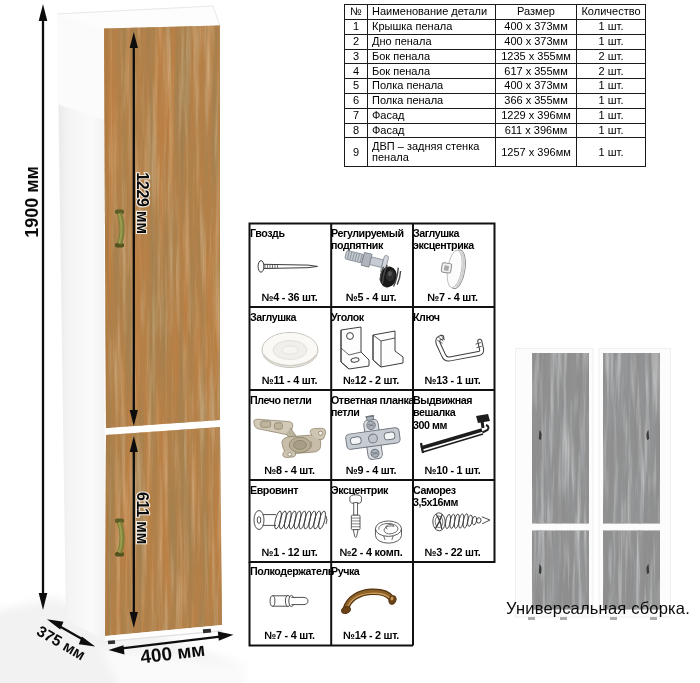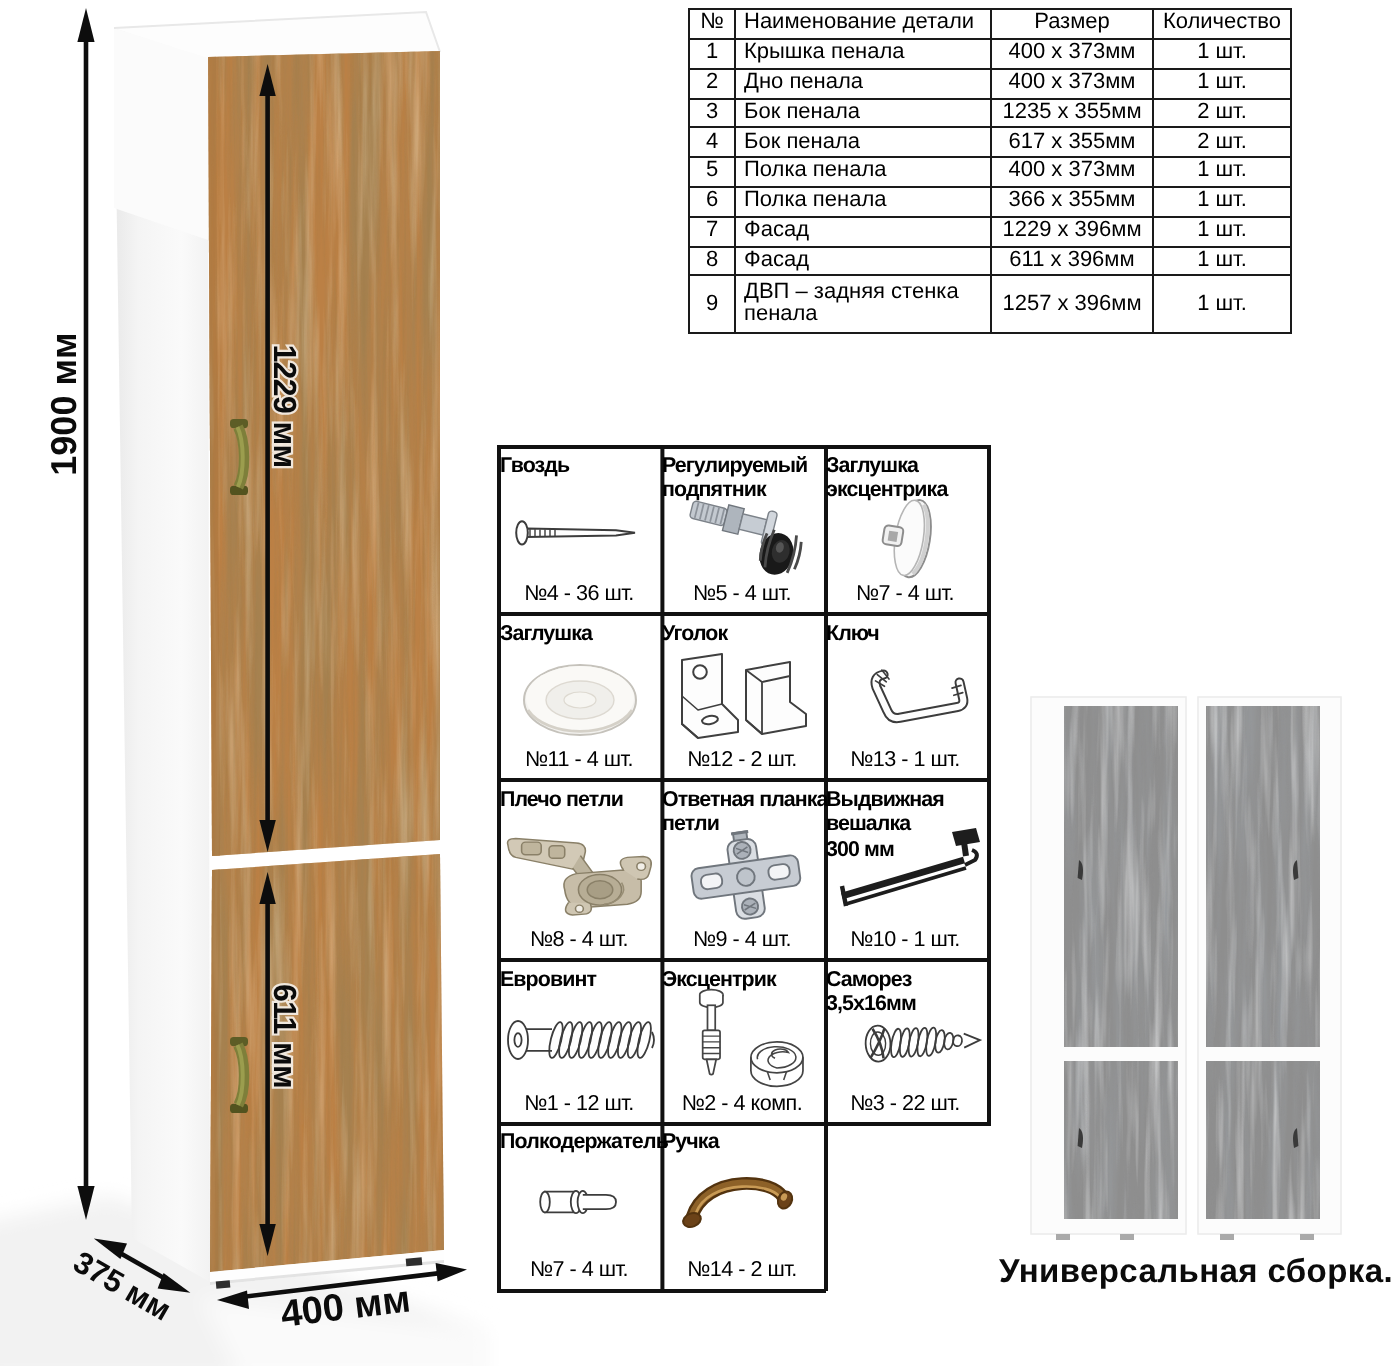--- a/index.html
+++ b/index.html
@@ -2,22 +2,22 @@
 <html><head><meta charset="utf-8">
 <style>
 html,body{margin:0;padding:0}
 #page{position:relative;width:700px;height:683px;background:#fff;font-family:"Liberation Sans",sans-serif;overflow:hidden}
 
 #ptable{position:absolute;left:344px;top:4.3px;border-collapse:collapse;table-layout:fixed;font-size:11px;color:#000;}
 #ptable td{border:1.4px solid #1a1a1a;padding:0 4px;line-height:1.05;overflow:hidden}
 #ptable td.c{text-align:center;padding:0 1px}
 
 .cellt{position:absolute;font-weight:bold;font-size:10.7px;line-height:12.3px;color:#000;white-space:nowrap;letter-spacing:-0.45px}
-.cellc{position:absolute;text-align:center;font-weight:normal;font-size:10.8px;color:#000;letter-spacing:-0.25px;white-space:nowrap}
-#univ{position:absolute;left:498px;top:627px;width:200px;text-align:center;font-weight:bold;font-size:16.5px;color:#0b0b0b;letter-spacing:0.2px}
+.cellc{position:absolute;text-align:center;font-weight:bold;font-size:10.8px;color:#000;letter-spacing:-0.25px;white-space:nowrap}
+#univ{position:absolute;left:498px;top:599px;width:200px;text-align:center;font-weight:normal;font-size:16.5px;color:#0b0b0b;letter-spacing:0.2px}
 </style></head>
 <body>
 <div id="page">
 
 <svg id="cab" width="250" height="683" viewBox="0 0 250 683" style="position:absolute;left:0;top:0">
 <defs>
 <filter id="fblur" x="-10%" y="-10%" width="120%" height="120%">
           <feGaussianBlur stdDeviation="5"></feGaussianBlur>
         </filter>
 <linearGradient id="sideg" x1="0" y1="0" x2="1" y2="0">

